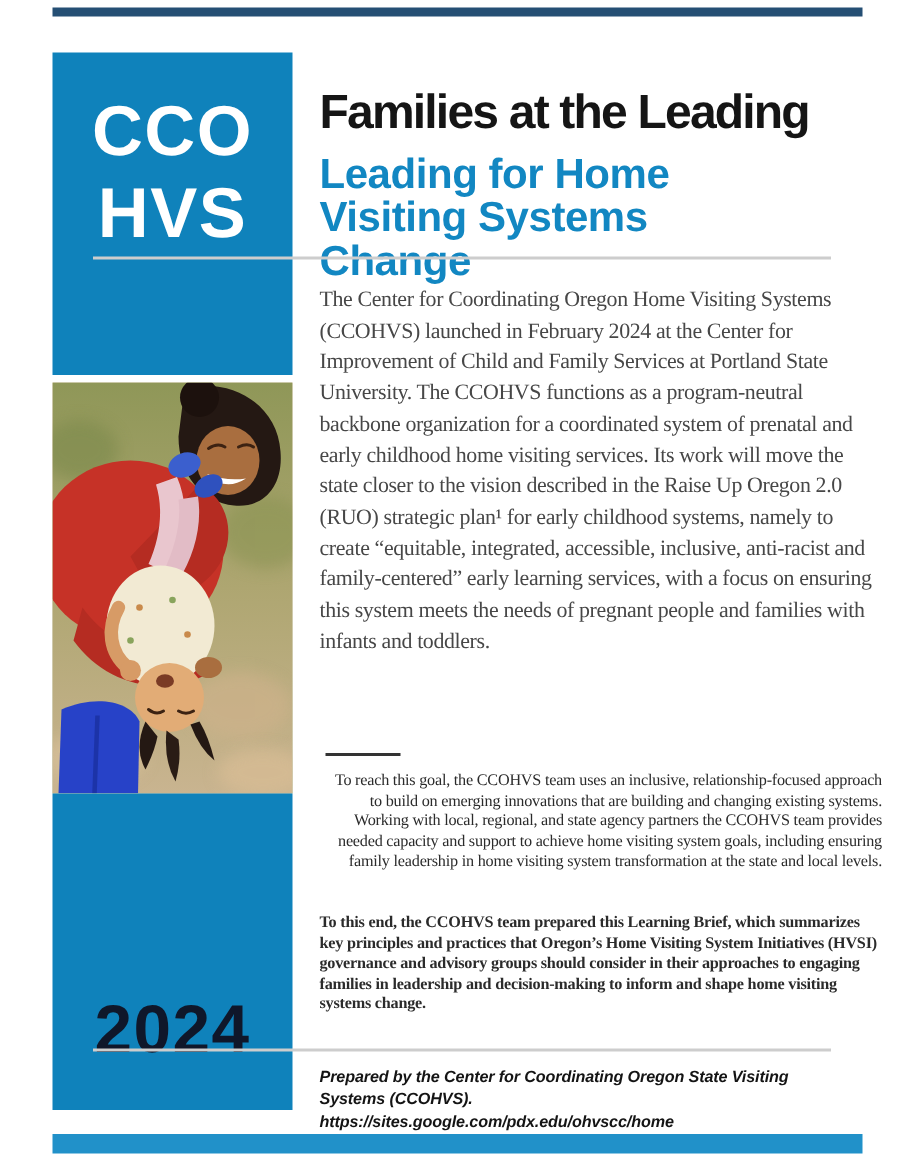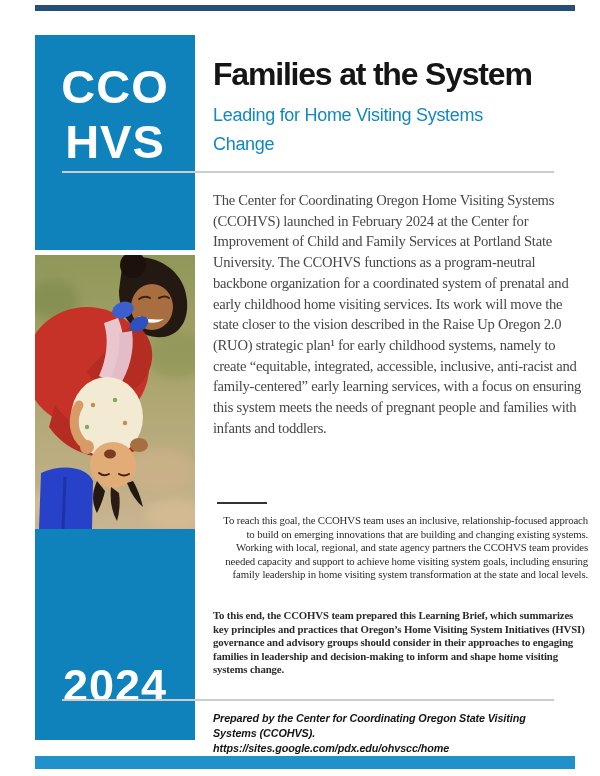--- a/index.html
+++ b/index.html
@@ -48,34 +48,34 @@
     background: #a8a06a;
   }
   .year-block {
     position: absolute; left: 35px; top: 529px;
     width: 160px; height: 211px;
     background: #0f82bb;
     display: flex; align-items: flex-end; justify-content: center;
     padding-bottom: 28px;
   }
   .year-text {
-    color: #ffffff; font-size: 45px; font-weight: 700;
+    color: #0f172a; font-size: 45px; font-weight: 700;
     letter-spacing: 1px;
   }
 
   
   .title {
     position: absolute; left: 213px; top: 56px;
     font-size: 32px; font-weight: 800; letter-spacing: -1.2px;
     color: #151515; white-space: nowrap;
   }
   .subtitle {
     position: absolute; left: 213px; top: 101px;
     max-width: 320px;
-    font-size: 18px; font-weight: 400; letter-spacing: -0.3px;
+    font-size: 28px; font-weight: 700; letter-spacing: -0.3px;
     line-height: 29px;
     color: #1287c2;
   }
 
   .rule {
     position: absolute; left: 62px;
     width: 492px; height: 2px;
     background: #cdcdcd;
     z-index: 5;
   }
@@ -183,21 +183,21 @@
 
       <path d="M6 218 C28 208 52 212 58 226 L57 274 L4 274 Z" fill="#2742c8"></path>
       <path d="M30 222 L28 274" stroke="#1c33a8" stroke-width="3" fill="none"></path>
     </svg>
   </div>
 
   <div class="year-block">
     <div class="year-text">2024</div>
   </div>
 
-  <h1 class="title">Families at the System</h1>
+  <h1 class="title">Families at the Leading</h1>
   <h2 class="subtitle">Leading for Home Visiting Systems Change</h2>
 
   <div class="rule title-rule"></div>
 
   <p class="intro">The Center for Coordinating Oregon Home Visiting Systems (CCOHVS) launched in February 2024 at the Center for Improvement of Child and Family Services at Portland State University. The CCOHVS functions as a program-neutral backbone organization for a coordinated system of prenatal and early childhood home visiting services. Its work will move the state closer to the vision described in the Raise Up Oregon 2.0 (RUO) strategic plan¹ for early childhood systems, namely to create “equitable, integrated, accessible, inclusive, anti-racist and family-centered” early learning services, with a focus on ensuring this system meets the needs of pregnant people and families with infants and toddlers.</p>
 
   <div class="section-divider"></div>
 
   <p class="serif-para p1">To reach this goal, the CCOHVS team uses an inclusive, relationship-focused approach to build on emerging innovations that are building and changing existing systems. Working with local, regional, and state agency partners the CCOHVS team provides needed capacity and support to achieve home visiting system goals, including ensuring family leadership in home visiting system transformation at the state and local levels.</p>
   <p class="serif-para p2">To this end, the CCOHVS team prepared this Learning Brief, which summarizes key principles and practices that Oregon’s Home Visiting System Initiatives (HVSI) governance and advisory groups should consider in their approaches to engaging families in leadership and decision-making to inform and shape home visiting systems change.</p>

